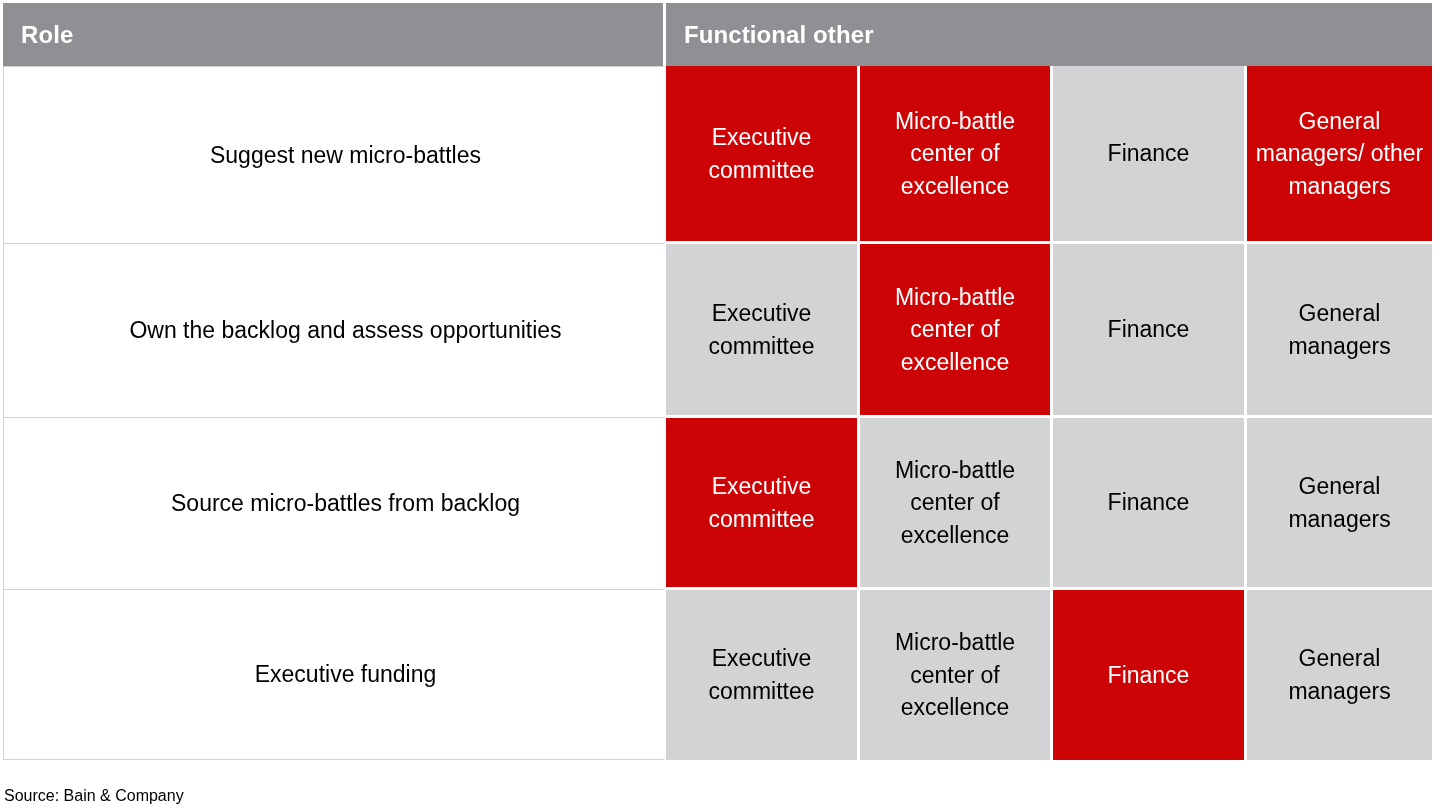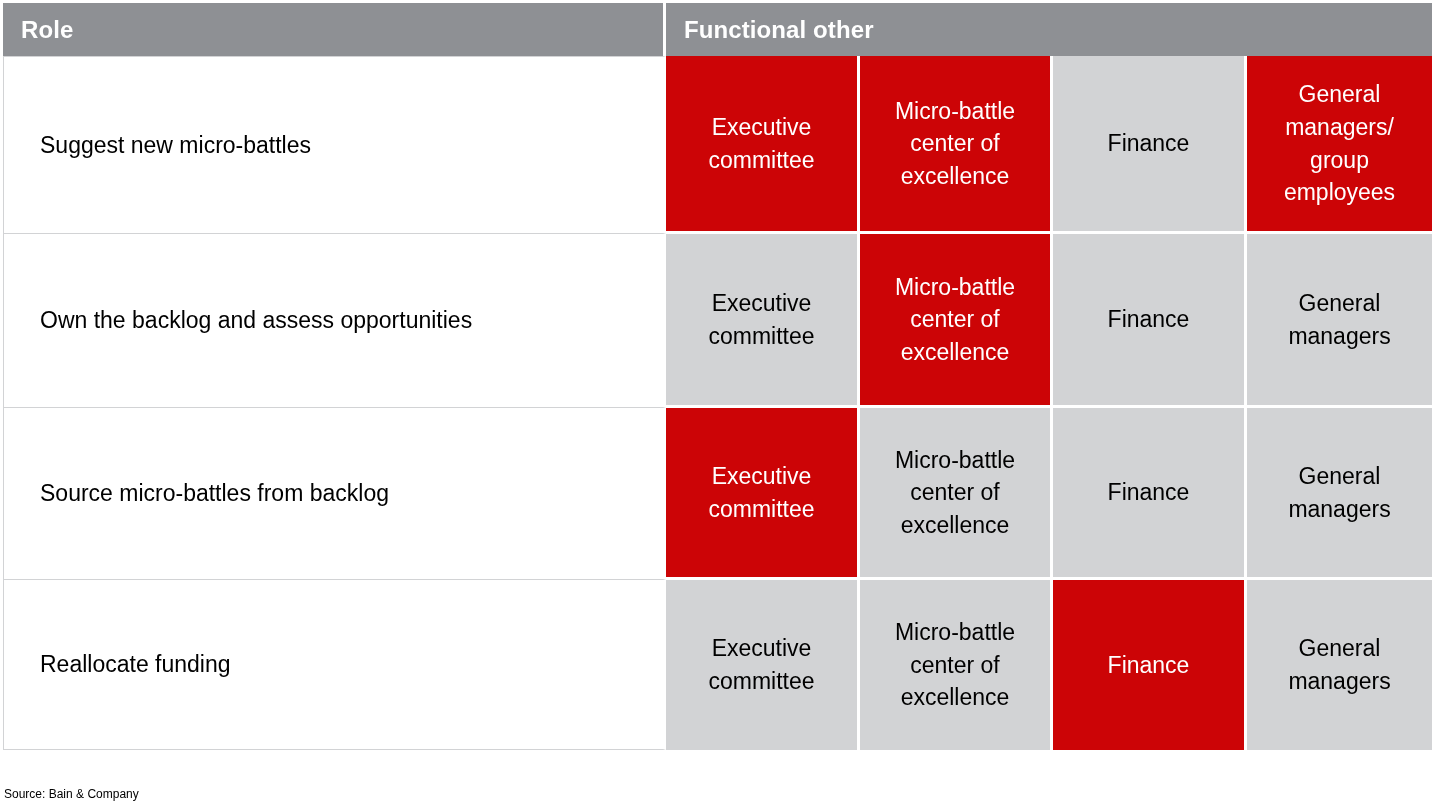--- a/index.html
+++ b/index.html
@@ -35,36 +35,36 @@
 
   
   .hdr-role,
   .hdr-group {
     background: #8e9094;
     color: #ffffff;
     font-size: 24px;
     font-weight: bold;
     text-align: left;
     vertical-align: middle;
-    height: 53px;
+    height: 63px;
     padding: 0 0 0 18px;
     box-sizing: border-box;
     border-right: 3px solid #ffffff;
     letter-spacing: .1px;
   }
   .hdr-group {
     border-right: none;
   }
 
   
   .role-cell {
     background: #ffffff;
     color: #000000;
     font-size: 23px;
-    text-align: left;
+    text-align: center;
     vertical-align: middle;
     padding: 0 12px 0 36px;
     box-sizing: border-box;
     border-right: 3px solid #ffffff;
     border-bottom: 1px solid #d2d3d5;
     border-left: 1px solid #d2d3d5;
   }
   tr.r0 .role-cell { border-top: 1px solid #d2d3d5; }
 
   .fg-cell {
@@ -93,21 +93,21 @@
   tr.r0 td { height: 178px; }
   tr.r1 td { height: 174px; }
   tr.r2 td { height: 172px; }
   tr.r3 td { height: 170px; }
 
   
   .source {
     position: absolute;
     left: 4px;
     top: 787px;
-    font-size: 12px;
+    font-size: 16px;
     color: #000000;
     white-space: nowrap;
   }
 </style>
 </head>
 <body>
 
 <div class="page">
 
   <table class="matrix">
@@ -124,41 +124,41 @@
         <th class="hdr-group" colspan="4">Functional other</th>
       </tr>
     </thead>
     <tbody>
 
       <tr class="r0">
         <td class="role-cell">Suggest new micro-battles</td>
         <td class="fg-cell red">Executive committee</td>
         <td class="fg-cell red">Micro-battle center of excellence</td>
         <td class="fg-cell grey">Finance</td>
-        <td class="fg-cell red last">General managers/ group employees</td>
+        <td class="fg-cell red last">General managers/ other managers</td>
       </tr>
 
       <tr class="r1">
         <td class="role-cell">Own the backlog and assess opportunities</td>
         <td class="fg-cell grey">Executive committee</td>
         <td class="fg-cell red">Micro-battle center of excellence</td>
         <td class="fg-cell grey">Finance</td>
         <td class="fg-cell grey last">General managers</td>
       </tr>
 
       <tr class="r2">
         <td class="role-cell">Source micro-battles from backlog</td>
         <td class="fg-cell red">Executive committee</td>
         <td class="fg-cell grey">Micro-battle center of excellence</td>
         <td class="fg-cell grey">Finance</td>
         <td class="fg-cell grey last">General managers</td>
       </tr>
 
       <tr class="r3">
-        <td class="role-cell">Reallocate funding</td>
+        <td class="role-cell">Executive funding</td>
         <td class="fg-cell grey">Executive committee</td>
         <td class="fg-cell grey">Micro-battle center of excellence</td>
         <td class="fg-cell red">Finance</td>
         <td class="fg-cell grey last">General managers</td>
       </tr>
 
     </tbody>
   </table>
 
   <div class="source">Source: Bain &amp; Company</div>

